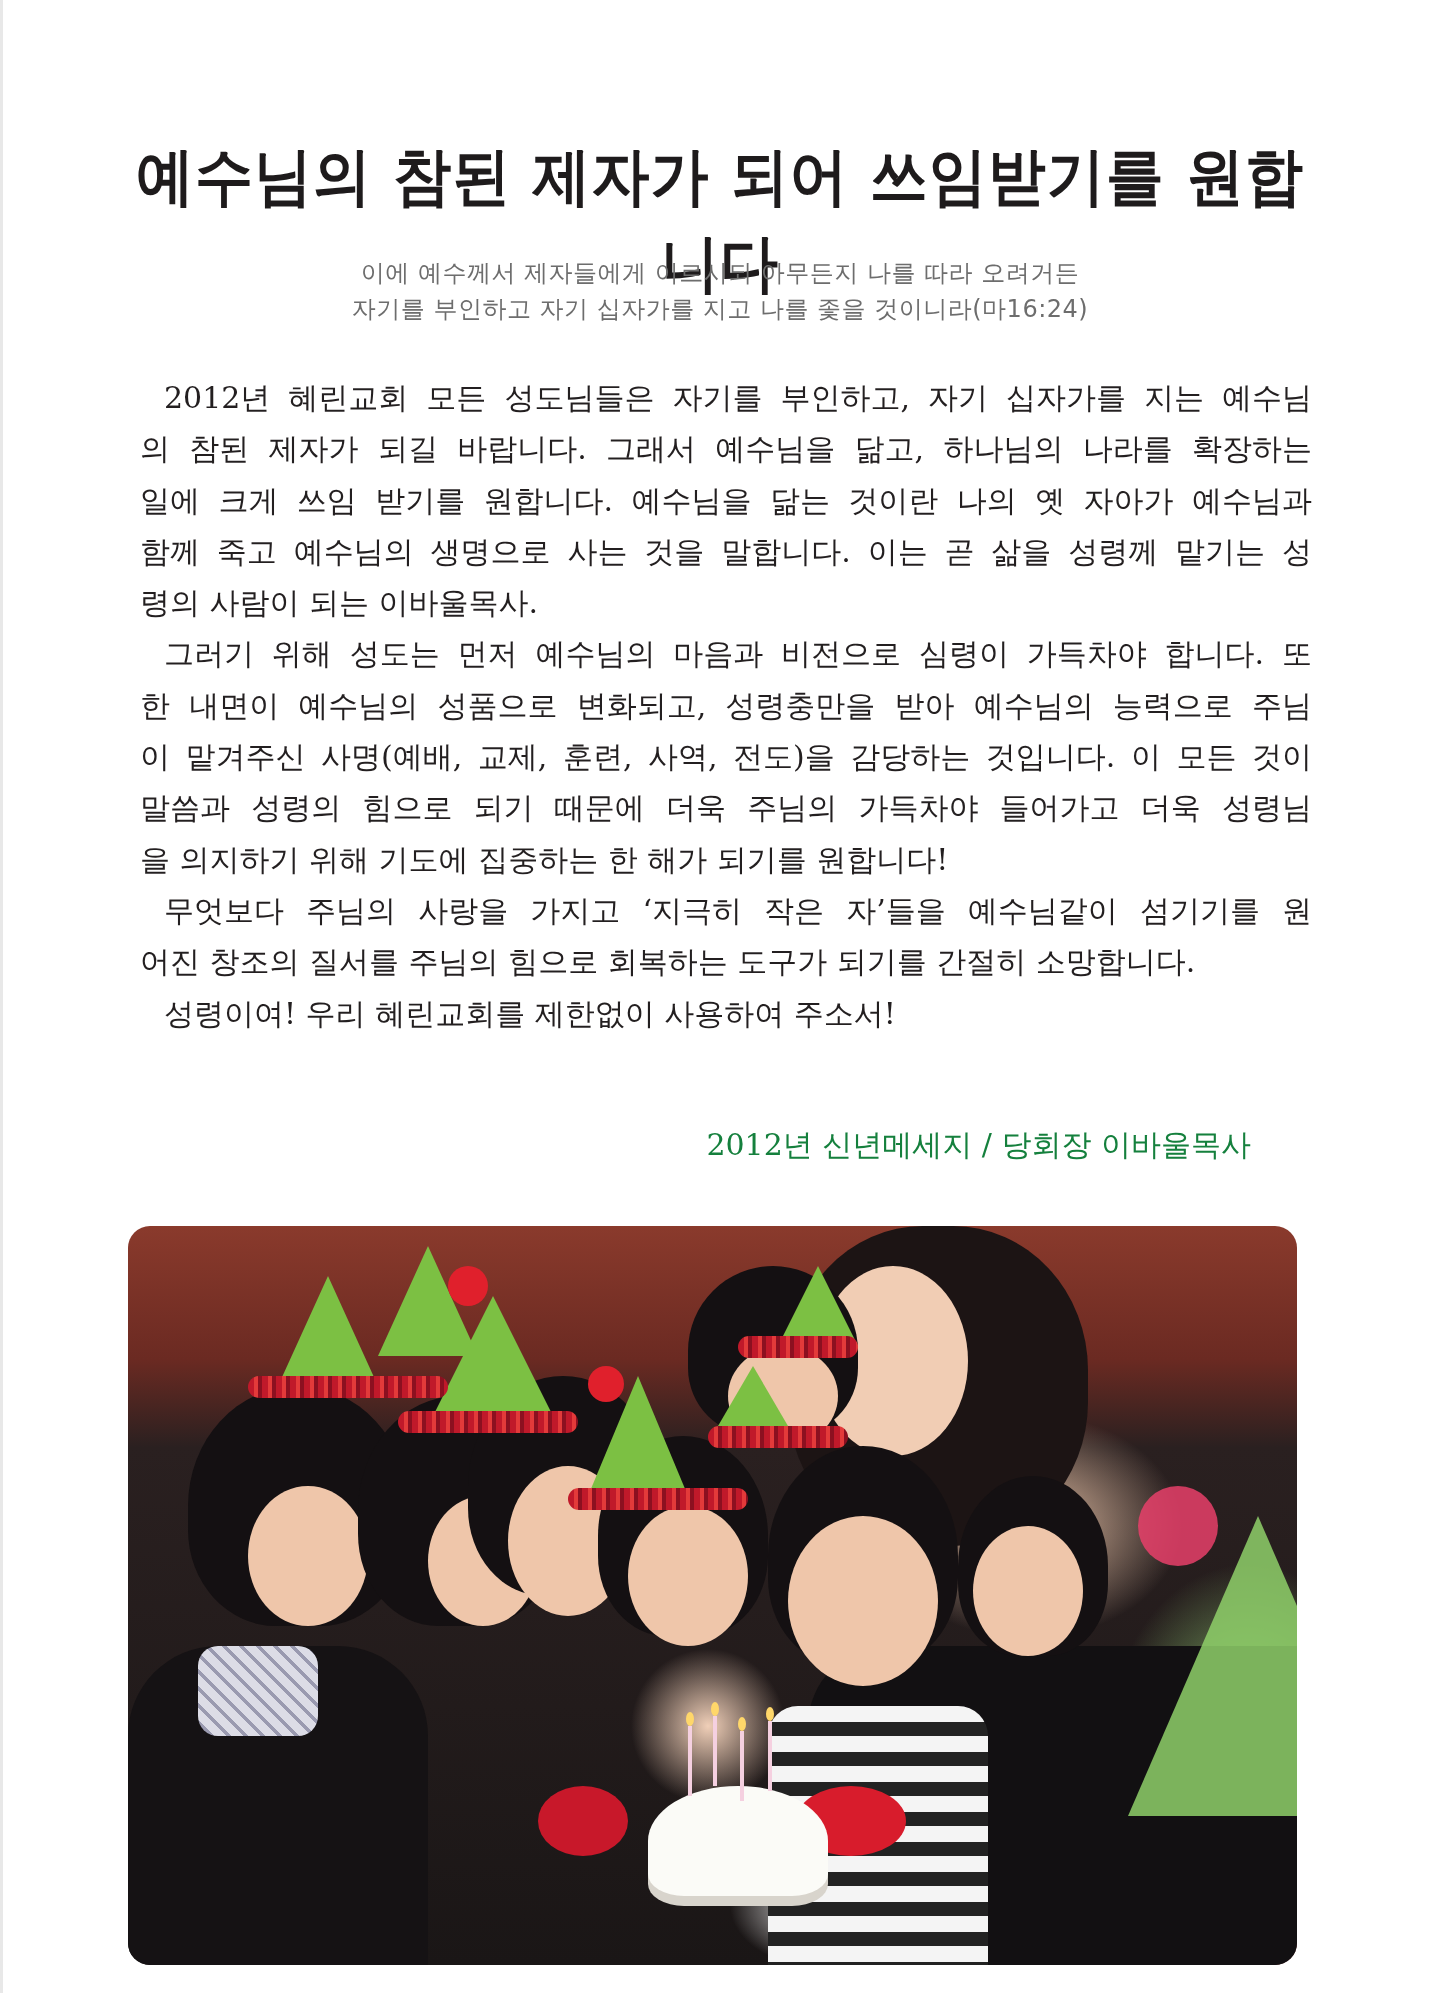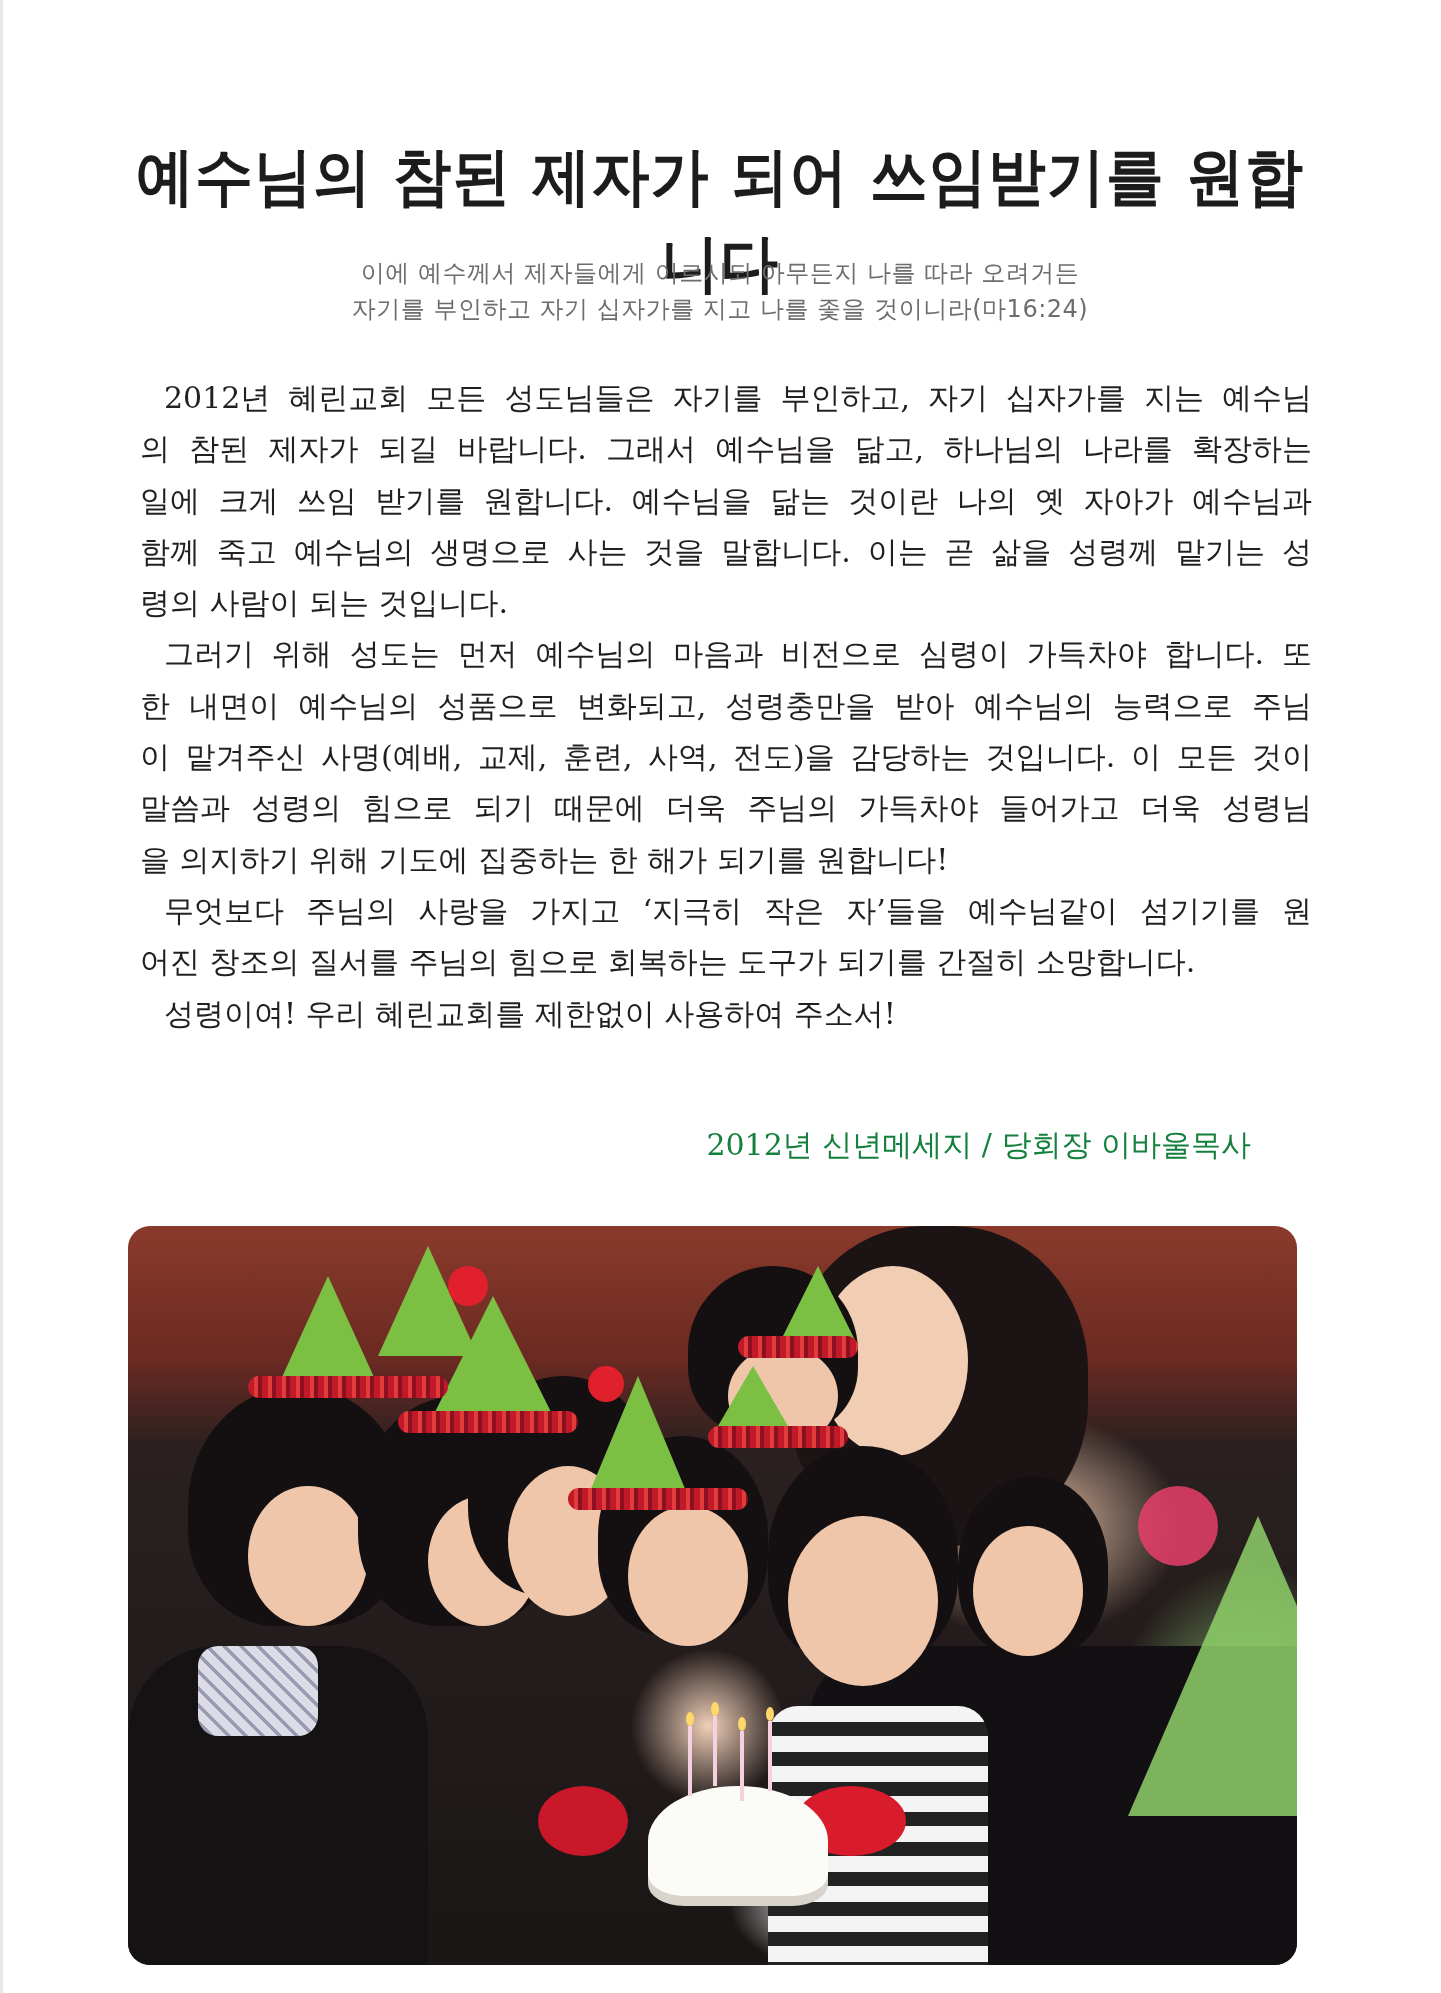--- a/index.html
+++ b/index.html
@@ -72,21 +72,21 @@
 <div class="verse">
   <div>이에 예수께서 제자들에게 이르시되 아무든지 나를 따라 오려거든</div>
   <div>자기를 부인하고 자기 십자가를 지고 나를 좇을 것이니라(마16:24)</div>
 </div>
 
 <div class="body-text">
   <div class="line indent">2012년 혜린교회 모든 성도님들은 자기를 부인하고, 자기 십자가를 지는 예수님</div>
   <div class="line">의 참된 제자가 되길 바랍니다. 그래서 예수님을 닮고, 하나님의 나라를 확장하는</div>
   <div class="line">일에 크게 쓰임 받기를 원합니다. 예수님을 닮는 것이란 나의 옛 자아가 예수님과</div>
   <div class="line">함께 죽고 예수님의 생명으로 사는 것을 말합니다. 이는 곧 삶을 성령께 맡기는 성</div>
-  <div class="line last">령의 사람이 되는 것입니다.</div>
+  <div class="line last">령의 사람이 되는 이바울목사.</div>
   <div class="line indent">그러기 위해 성도는 먼저 예수님의 마음과 비전으로 심령이 가득차야 합니다. 또</div>
   <div class="line">한 내면이 예수님의 성품으로 변화되고, 성령충만을 받아 예수님의 능력으로 주님</div>
   <div class="line">이 맡겨주신 사명(예배, 교제, 훈련, 사역, 전도)을 감당하는 것입니다. 이 모든 것이</div>
   <div class="line">말씀과 성령의 힘으로 되기 때문에 더욱 주님의 가득차야 들어가고 더욱 성령님</div>
   <div class="line last">을 의지하기 위해 기도에 집중하는 한 해가 되기를 원합니다!</div>
   <div class="line indent">무엇보다 주님의 사랑을 가지고 ‘지극히 작은 자’들을 예수님같이 섬기기를 원</div>
   <div class="line last">어진 창조의 질서를 주님의 힘으로 회복하는 도구가 되기를 간절히 소망합니다.</div>
   <div class="line last indent">성령이여! 우리 혜린교회를 제한없이 사용하여 주소서!</div>
 </div>
 

